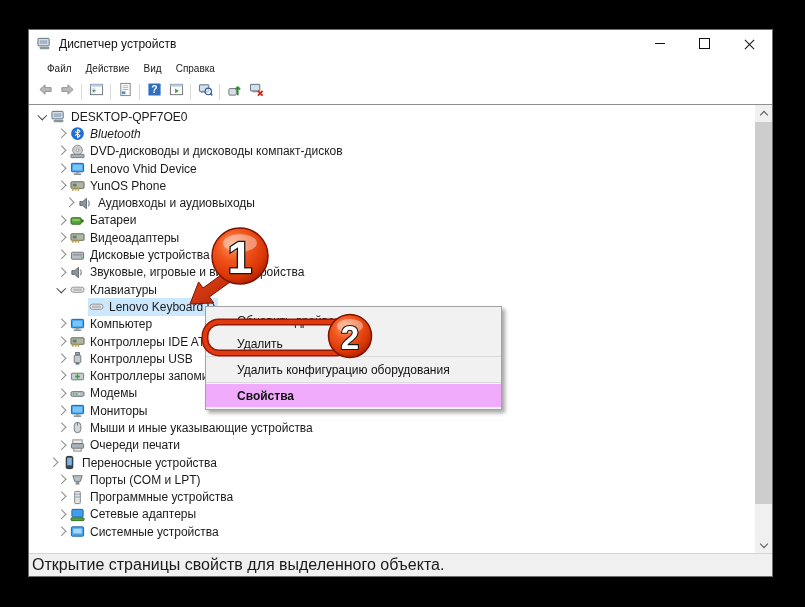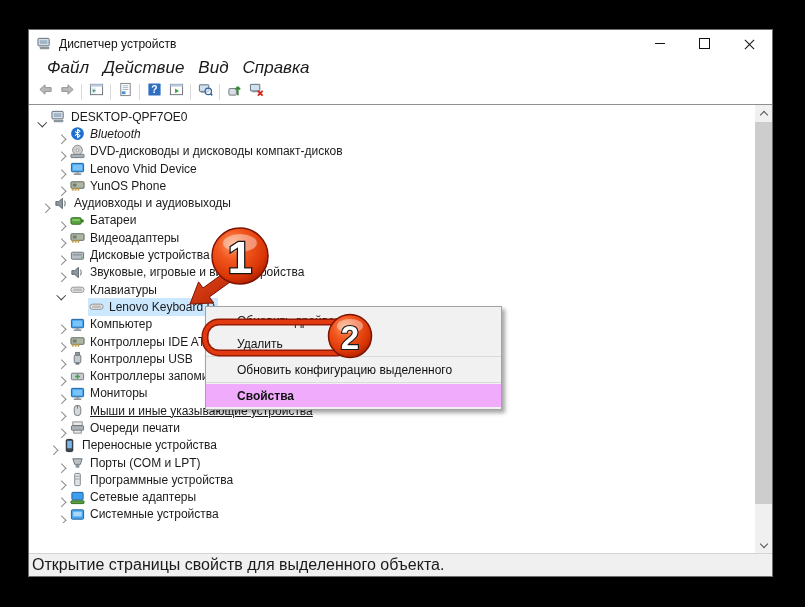--- a/index.html
+++ b/index.html
@@ -14,29 +14,29 @@
   .controls{margin-left:auto;display:flex;height:100%;}
   .ctrl{width:45px;height:100%;display:flex;align-items:center;justify-content:center;cursor:default;}
   .glyph-min{width:10px;height:1px;background:#111;}
   .glyph-max{width:9px;height:9px;border:1px solid #111;}
   .glyph-close{position:relative;width:11px;height:11px;}
   .glyph-close::before,.glyph-close::after{content:"";position:absolute;left:5px;top:0;width:1px;height:13px;background:#111;}
   .glyph-close::before{transform:rotate(45deg);}
   .glyph-close::after{transform:rotate(-45deg);}
   
   .menubar{height:22px;display:flex;align-items:center;padding-left:11px;flex:none;}
-  .menu-item{font-size:17px;color:#1b1b1b;padding:2px 7px;font-style:italic;}
+  .menu-item{font-size:10px;color:#1b1b1b;padding:2px 7px;}
   
   .toolbar{height:25px;display:flex;align-items:center;padding-left:5px;flex:none;}
   .tb-btn{width:22px;height:22px;display:flex;align-items:center;justify-content:center;}
   .tb-sep{width:1px;height:16px;background:#d9d9d9;margin:0 3px;}
   
   .treepane{position:relative;flex:1;border-top:1px solid #8f8f8f;background:#fff;overflow:hidden;}
   .tree{position:absolute;left:0;top:3px;right:17px;overflow:hidden;}
-  .trow{display:flex;align-items:flex-end;height:17.3px;font-size:12px;color:#1b1b1b;white-space:nowrap;}
+  .trow{display:flex;align-items:center;height:17.3px;font-size:12px;color:#1b1b1b;white-space:nowrap;}
   .slot{width:16px;display:flex;justify-content:center;align-items:center;flex:none;}
   .tchev{width:5.5px;height:5.5px;border-right:1.2px solid #8a8a8a;border-bottom:1.2px solid #8a8a8a;
          transform:rotate(-45deg);margin-top:-1px;}
   .tchev.open{border-color:#3c3c3c;transform:rotate(45deg);margin-top:-3px;}
   .rc{display:flex;align-items:center;height:100%;padding:0 3px 0 0;}
   .rc.sel{background:#cce8ff;}
   .ticon{width:15px;height:15px;margin:0 5px 0 1px;flex:none;display:flex;align-items:center;justify-content:center;}
   
   .scrollbar{position:absolute;top:0;right:0;bottom:0;width:17px;background:#f0f0f0;}
   .sb-btn{position:absolute;left:0;width:17px;height:17px;display:flex;align-items:center;justify-content:center;}
@@ -228,21 +228,21 @@
                 <rect x="1" y="4" width="14" height="7" rx="1" fill="#aeb6a4" stroke="#5d6558"></rect>
                 <rect x="3" y="6" width="4" height="3" fill="#6f7a6a"></rect>
                 <rect x="2" y="11" width="2" height="2.5" fill="#c9a23f"></rect>
                 <rect x="5" y="11" width="2" height="2.5" fill="#c9a23f"></rect>
                 <rect x="8" y="11" width="2" height="2.5" fill="#c9a23f"></rect>
               </svg>
             </span>
             <span>YunOS Phone</span>
           </span>
         </div>
-        <div class="trow" style="padding-left: 8px;">
+        <div class="trow" style="padding-left: 32px;">
           <span class="slot">
             <i class="tchev"></i>
           </span>
           <span class="rc">
             <span class="ticon">
               <svg width="15" height="15" viewBox="0 0 16 16">
                 <path d="M2 6 H5 L9 2.5 V13.5 L5 10 H2 Z" fill="#8d979e" stroke="#5c666d"></path>
                 <path d="M11 5 Q13.2 8 11 11" stroke="#8d979e" fill="none" stroke-width="1.2"></path>
               </svg>
             </span>
@@ -398,30 +398,46 @@
             <span>Контроллеры запоми</span>
           </span>
         </div>
         <div class="trow" style="padding-left: 24px;">
           <span class="slot">
             <i class="tchev"></i>
           </span>
           <span class="rc">
             <span class="ticon">
               <svg width="15" height="15" viewBox="0 0 16 16">
+                <rect x="1" y="6" width="14" height="5" rx="1.5" fill="#b6bdc3" stroke="#697076"></rect>
+                <circle cx="4" cy="8.5" r="0.9" fill="#4cae4c"></circle>
+                <circle cx="7" cy="8.5" r="0.9" fill="#4cae4c"></circle>
+                <circle cx="10" cy="8.5" r="0.9" fill="#e0e6ea"></circle>
+              </svg>
+            </span>
+            <span>Модемы</span>
+          </span>
+        </div>
+        <div class="trow" style="padding-left: 24px;">
+          <span class="slot">
+            <i class="tchev"></i>
+          </span>
+          <span class="rc">
+            <span class="ticon">
+              <svg width="15" height="15" viewBox="0 0 16 16">
                 <rect x="1.5" y="2.5" width="13" height="9" rx="1" fill="#3e9ff0" stroke="#1d5f98"></rect>
                 <rect x="3" y="4" width="10" height="6" fill="#7cc3f7"></rect>
                 <rect x="6" y="11.5" width="4" height="1.8" fill="#97a1a8"></rect>
                 <rect x="4" y="13.3" width="8" height="1.5" fill="#7e878d"></rect>
               </svg>
             </span>
             <span>Мониторы</span>
           </span>
         </div>
-        <div class="trow" style="padding-left: 24px; text-decoration: underline;">
+        <div class="trow" style="padding-left: 24px;">
           <span class="slot">
             <i class="tchev"></i>
           </span>
           <span class="rc">
             <span class="ticon">
               <svg width="15" height="15" viewBox="0 0 16 16">
                 <rect x="4.5" y="2.5" width="7" height="11" rx="3.5" fill="#d2d8dc" stroke="#70787e"></rect>
                 <line x1="8" y1="2.5" x2="8" y2="6" stroke="#70787e"></line>
               </svg>
             </span>
@@ -532,21 +548,21 @@
 
 <div class="ctxmenu" id="ctxmenu">
     <div class="cm-item">
       <span>Обновить драйверы</span>
     </div>
     <div class="cm-item">
       <span>Удалить</span>
     </div>
     <div class="cm-sep"></div>
     <div class="cm-item">
-      <span>Обновить конфигурацию выделенного</span>
+      <span>Удалить конфигурацию оборудования</span>
     </div>
     <div class="cm-sep"></div>
     <div class="cm-item bold hilite">
       <span>Свойства</span>
     </div>
   </div>
 
 <svg class="overlay" width="805" height="607" viewBox="0 0 805 607">
   <defs>
     <radialGradient id="ballGrad" cx="38%" cy="30%" r="78%">

